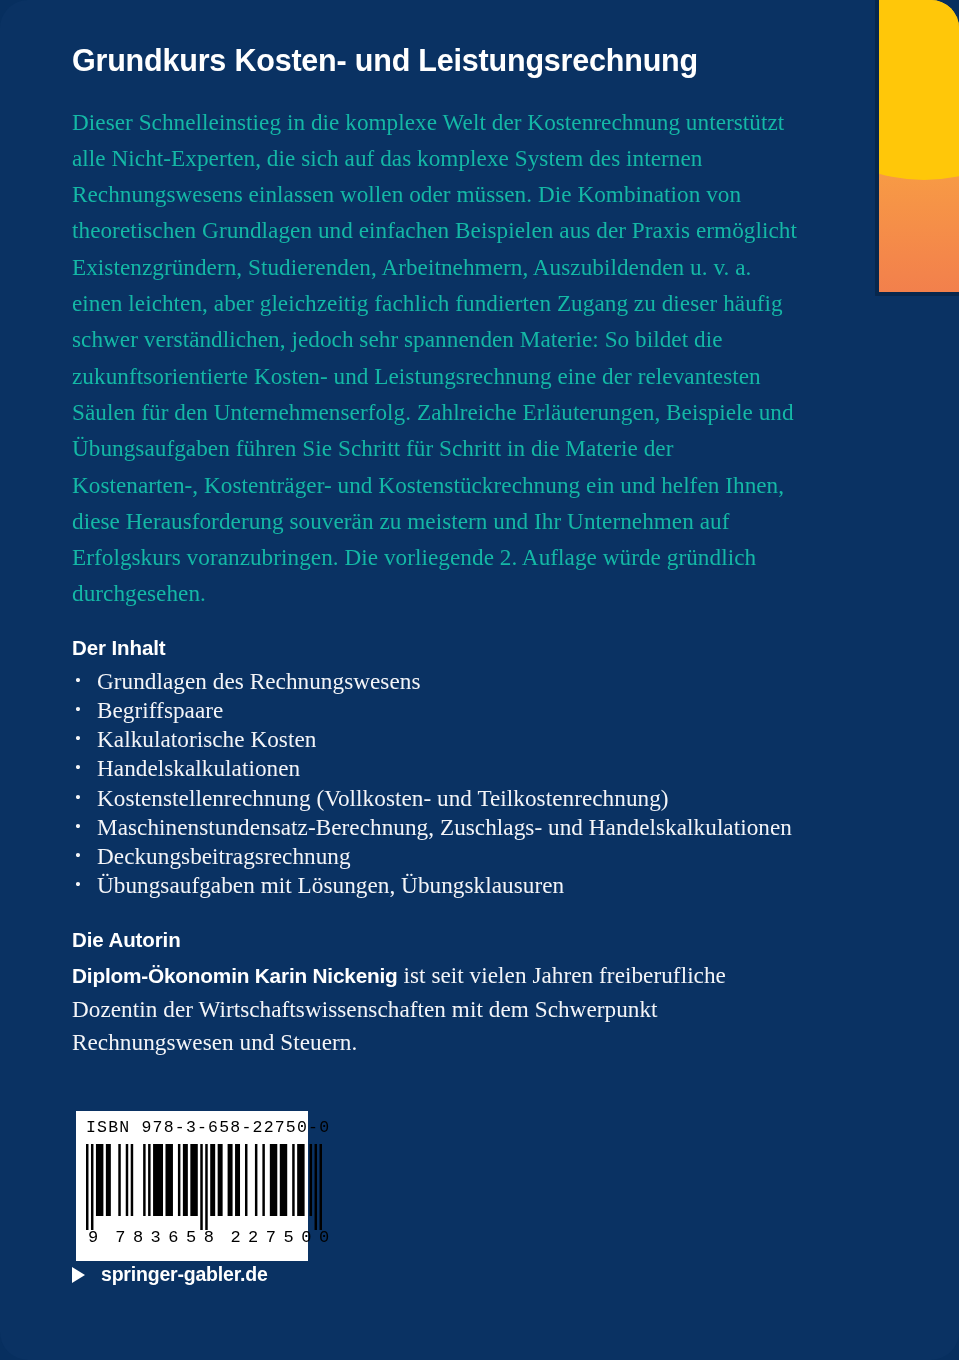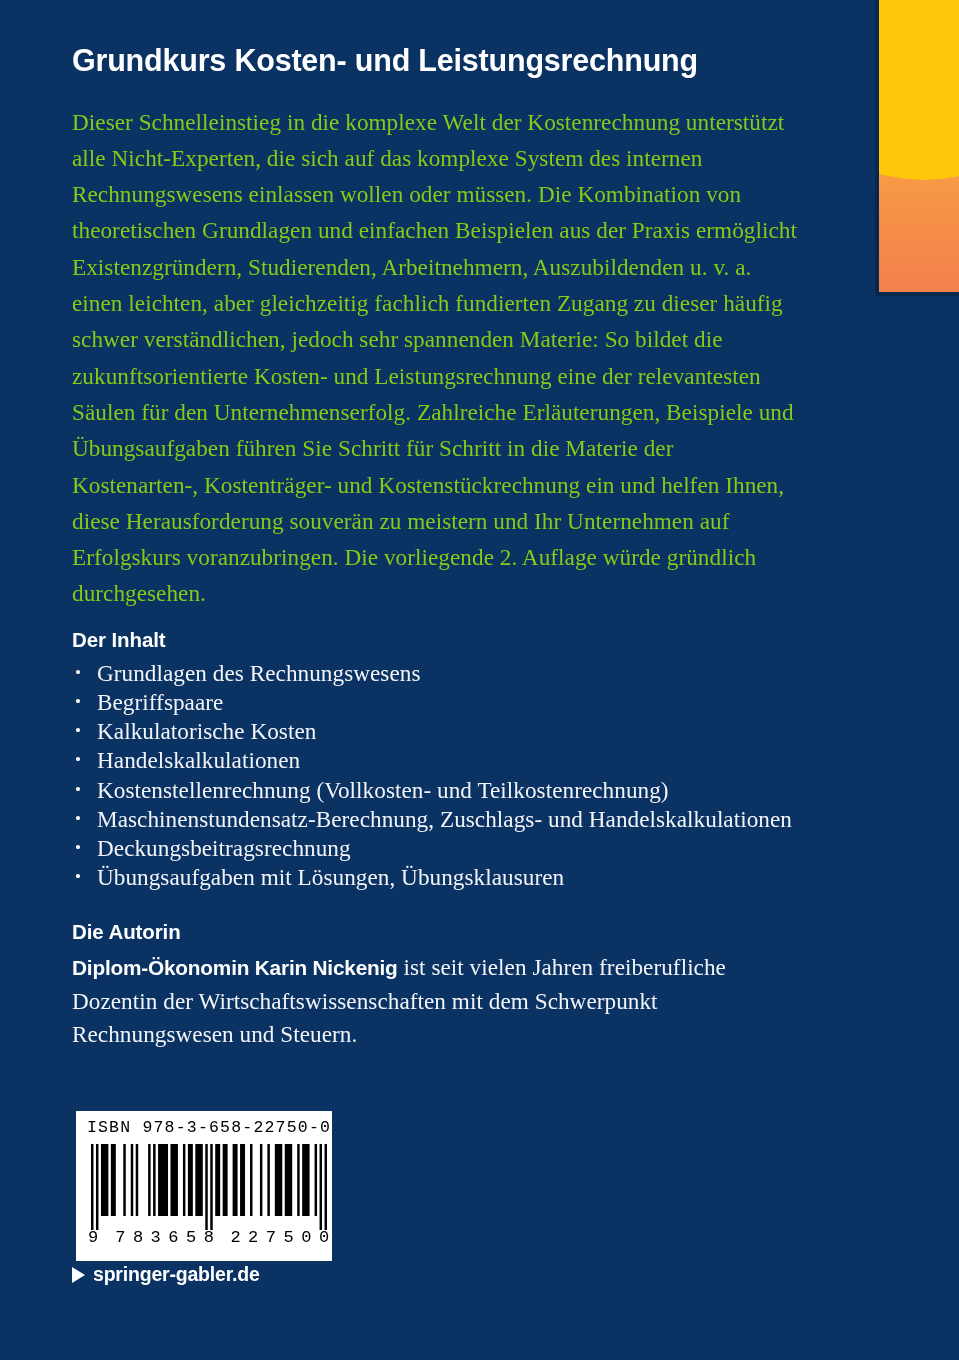--- a/index.html
+++ b/index.html
@@ -12,20 +12,21 @@
   }
 
   .cover {
     position: relative;
     width: 959px;
     height: 1360px;
     background: #0a3263;
     font-family: "Liberation Serif", "DejaVu Serif", serif;
     color: #ffffff;
     overflow: hidden;
+    border-radius: 28px;
   }
 
   
   .accent-strip {
     position: absolute;
     top: 0;
     left: 879px;
     width: 80px;
     height: 292px;
     background: linear-gradient(180deg,
@@ -78,22 +79,22 @@
     letter-spacing: -0.2px;
     line-height: 1.1;
     color: #ffffff;
     margin-bottom: 26px;
   }
 
   .blurb {
     font-size: 23.2px;
     line-height: 36.3px;
     text-align: left;
-    color: #84cc16;
-    margin-bottom: 16px;
+    color: #14b8a6;
+    margin-bottom: 24px;
     letter-spacing: 0.05px;
   }
 
   .section-heading {
     font-family: Liberation Sans, sans-serif;
     font-weight: bold;
     font-size: 20.5px;
     color: #ffffff;
     margin-bottom: 7px;
     letter-spacing: -0.1px;
@@ -134,21 +135,21 @@
     font-size: 20.8px;
     color: #ffffff;
     letter-spacing: -0.2px;
   }
 
   
   .barcode-box {
     position: absolute;
     left: 76px;
     top: 1111px;
-    width: 256px;
+    width: 232px;
     height: 150px;
     background: #ffffff;
     padding: 9px 0 6px 10px;
   }
   .isbn-text {
     font-family: "Liberation Mono", "DejaVu Sans Mono", monospace;
     font-size: 16.5px;
     color: #000000;
     text-align: center;
     letter-spacing: 1.2px;
@@ -171,21 +172,21 @@
     padding: 0 2px;
     margin-top: -1px;
   }
 
   .imprint {
     position: absolute;
     left: 72px;
     top: 1263px;
     display: flex;
     align-items: center;
-    gap: 8px;
+    gap: 16px;
     font-family: "Liberation Sans", "DejaVu Sans", sans-serif;
     font-weight: bold;
     font-size: 19.5px;
     color: #ffffff;
     letter-spacing: -0.2px;
   }
   .play-triangle {
     width: 0;
     height: 0;
     border-top: 8px solid transparent;

